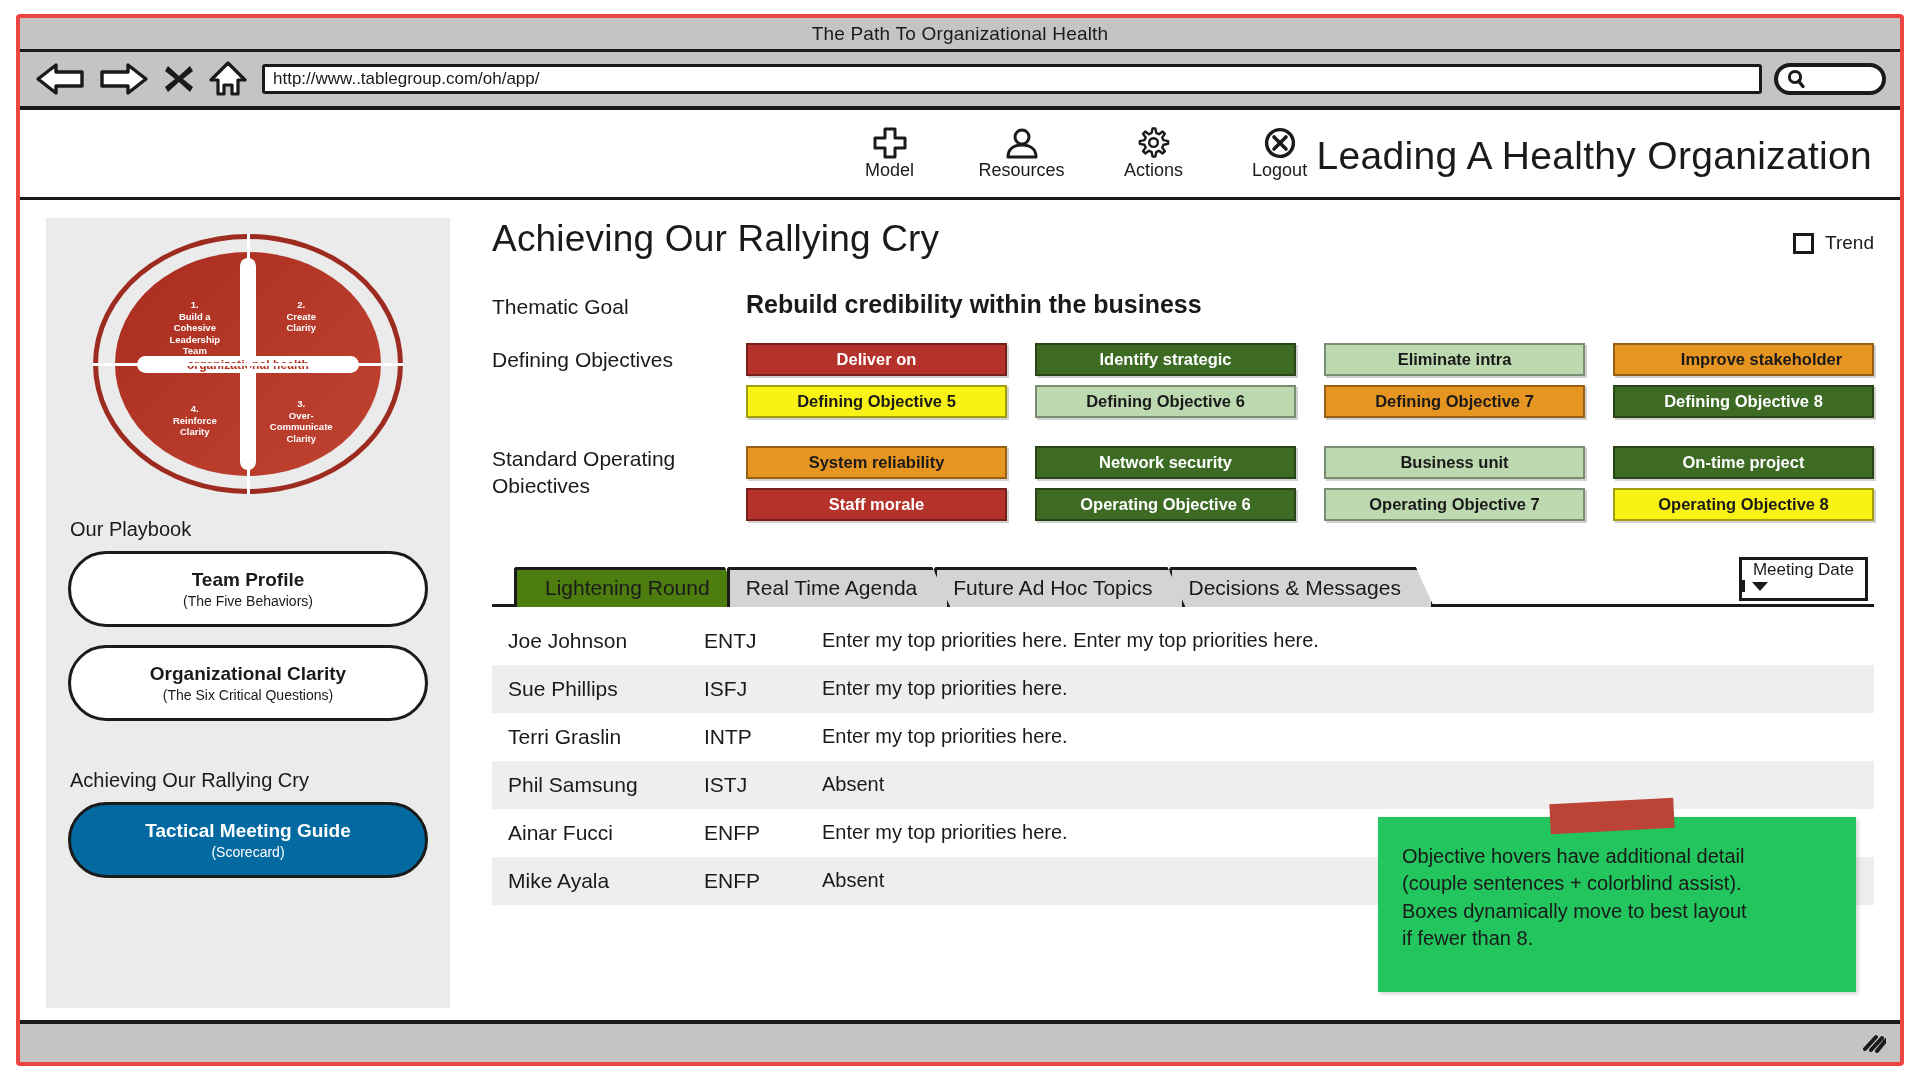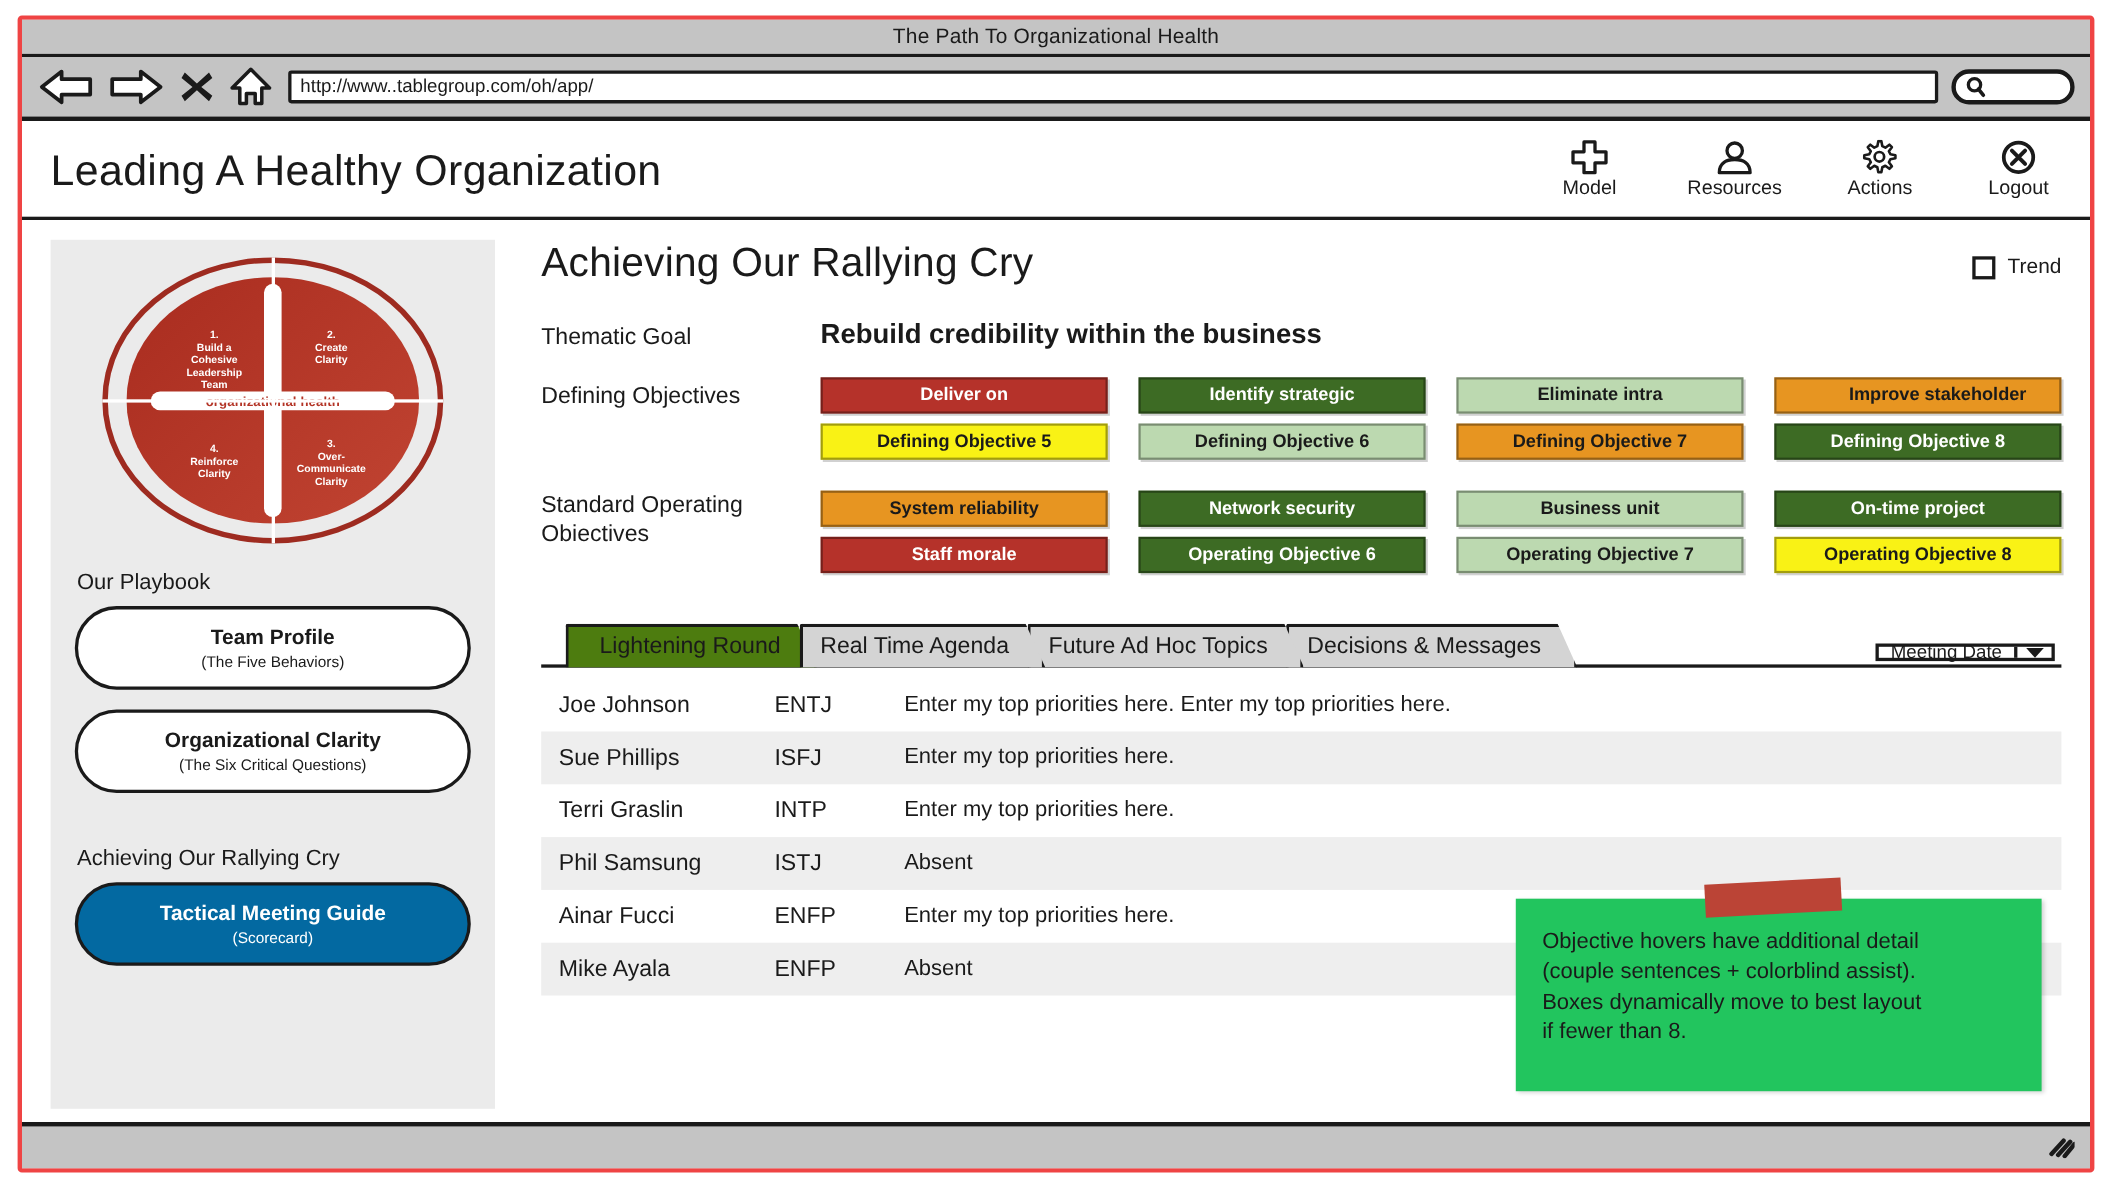--- a/index.html
+++ b/index.html
@@ -178,22 +178,23 @@
     border: 3px solid #1a1a1a; border-bottom: none;
     border-radius: 3px 3px 0 0;
     margin-right: -16px;
     clip-path: polygon(0 0, calc(100% - 18px) 0, 100% 100%, 0 100%);
     cursor: pointer; white-space: nowrap;
   }
   .tab.active { background: #4d7c0f; z-index: 5; padding-left: 28px; }
   #meeting-date {
     position: absolute; right: 6px; bottom: 6px;
     display: flex; align-items: stretch;
-    border: 3px solid #1a1a1a; background: #ffffff; height: 16px;
+    border: 3px solid #1a1a1a; background: #ffffff; height: 44px;
     cursor: pointer;
+    flex-direction: column;
   }
   #meeting-date .md-val { display:flex; align-items:center; padding: 0 11px; font-size: 17px; color:#1a1a1a; white-space: nowrap; }
   #meeting-date .md-arrow { width: 34px; border-left: 3px solid #1a1a1a; display:flex; align-items:center; justify-content:center; }
 
   
   #ptable { margin-top: 10px; }
   .prow { display: flex; align-items: center; height: 48px; padding: 0 16px; }
   .prow.alt { background: #eeeeee; }
   .p-name { width: 196px; flex: 0 0 196px; font-size: 21px; color: #1a1a1a; }
   .p-type { width: 118px; flex: 0 0 118px; font-size: 21px; color: #1a1a1a; }
@@ -262,22 +263,20 @@
             <circle cx="9" cy="9" r="5.6" fill="none" stroke="#1a1a1a" stroke-width="3"></circle>
             <line x1="12.6" y1="13" x2="17" y2="18.5" stroke="#1a1a1a" stroke-width="3.4" stroke-linecap="round"></line>
           </svg>
       </span>
     </div>
   </div>
 
   <div id="app-area">
 
     <div id="app-header">
-      <div id="app-title">Leading A Healthy Organization</div>
-
       <div id="app-nav">
         <div class="nav-item">
           <span class="ico">
             <svg width="36" height="32" viewBox="0 0 36 32">
                 <path d="M13 2 L23 2 L23 11 L33 11 L33 21 L23 21 L23 30 L13 30 L13 21 L3 21 L3 11 L13 11 Z" fill="#fff" stroke="#1a1a1a" stroke-width="3" stroke-linejoin="round"></path>
               </svg>
           </span>
           <span class="lbl">Model</span>
         </div>
         <div class="nav-item">
@@ -301,20 +300,22 @@
         <div class="nav-item">
           <span class="ico">
             <svg width="32" height="32" viewBox="0 0 32 32">
                 <circle cx="16" cy="16" r="13.4" fill="#fff" stroke="#1a1a1a" stroke-width="3.4"></circle>
                 <path d="M10 10 L22 22 M22 10 L10 22" stroke="#1a1a1a" stroke-width="3.6" stroke-linecap="round"></path>
               </svg>
           </span>
           <span class="lbl">Logout</span>
         </div>
       </div>
+
+      <div id="app-title">Leading A Healthy Organization</div>
     </div>
 
     <div id="app-body">
 
       <div id="sidebar">
 
         <div id="model-circle-wrap">
           <div id="model-circle">
             <div class="mc-outer"></div>
             <div class="mc-ring">

